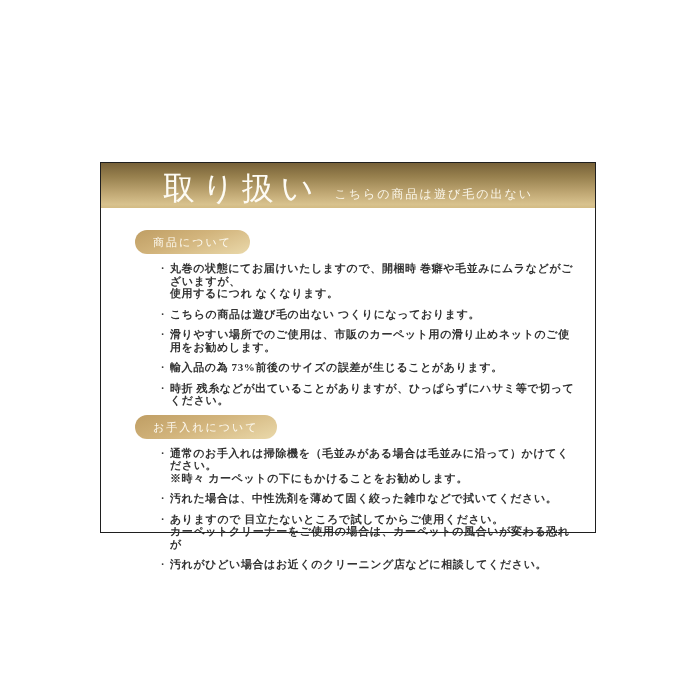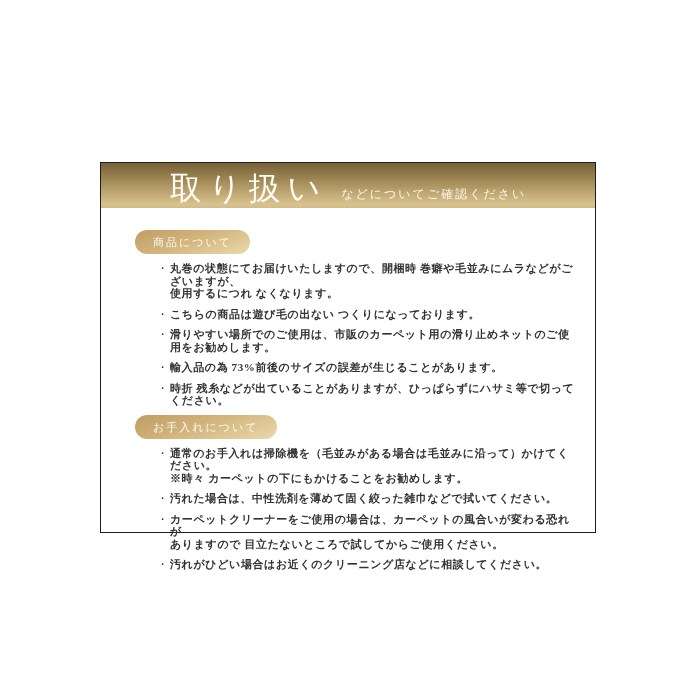--- a/index.html
+++ b/index.html
@@ -81,21 +81,21 @@
   .bullet .line { display: block; font-weight: bold; }
 </style>
 </head>
 <body>
 
 <div class="canvas">
   <div class="panel">
 
     <div class="header">
       <span class="title">取り扱い</span>
-      <span class="subtitle">などについてご確認ください</span>
+      <span class="subtitle">こちらの商品は遊び毛の出ない</span>
     </div>
 
     <div class="body">
 
       <div class="section">
         <div class="pill">商品について</div>
         <div class="bullets">
 
           <div class="bullet">
             <span class="marker">・</span>
@@ -151,22 +151,22 @@
           <div class="bullet">
             <span class="marker">・</span>
             <span class="lines">
               <span class="line">汚れた場合は、中性洗剤を薄めて固く絞った雑巾などで拭いてください。</span>
             </span>
           </div>
 
           <div class="bullet">
             <span class="marker">・</span>
             <span class="lines">
+              <span class="line">ありますので 目立たないところで試してからご使用ください。</span>
               <span class="line">カーペットクリーナーをご使用の場合は、カーペットの風合いが変わる恐れが</span>
-              <span class="line">ありますので 目立たないところで試してからご使用ください。</span>
             </span>
           </div>
 
           <div class="bullet">
             <span class="marker">・</span>
             <span class="lines">
               <span class="line">汚れがひどい場合はお近くのクリーニング店などに相談してください。</span>
             </span>
           </div>
 

